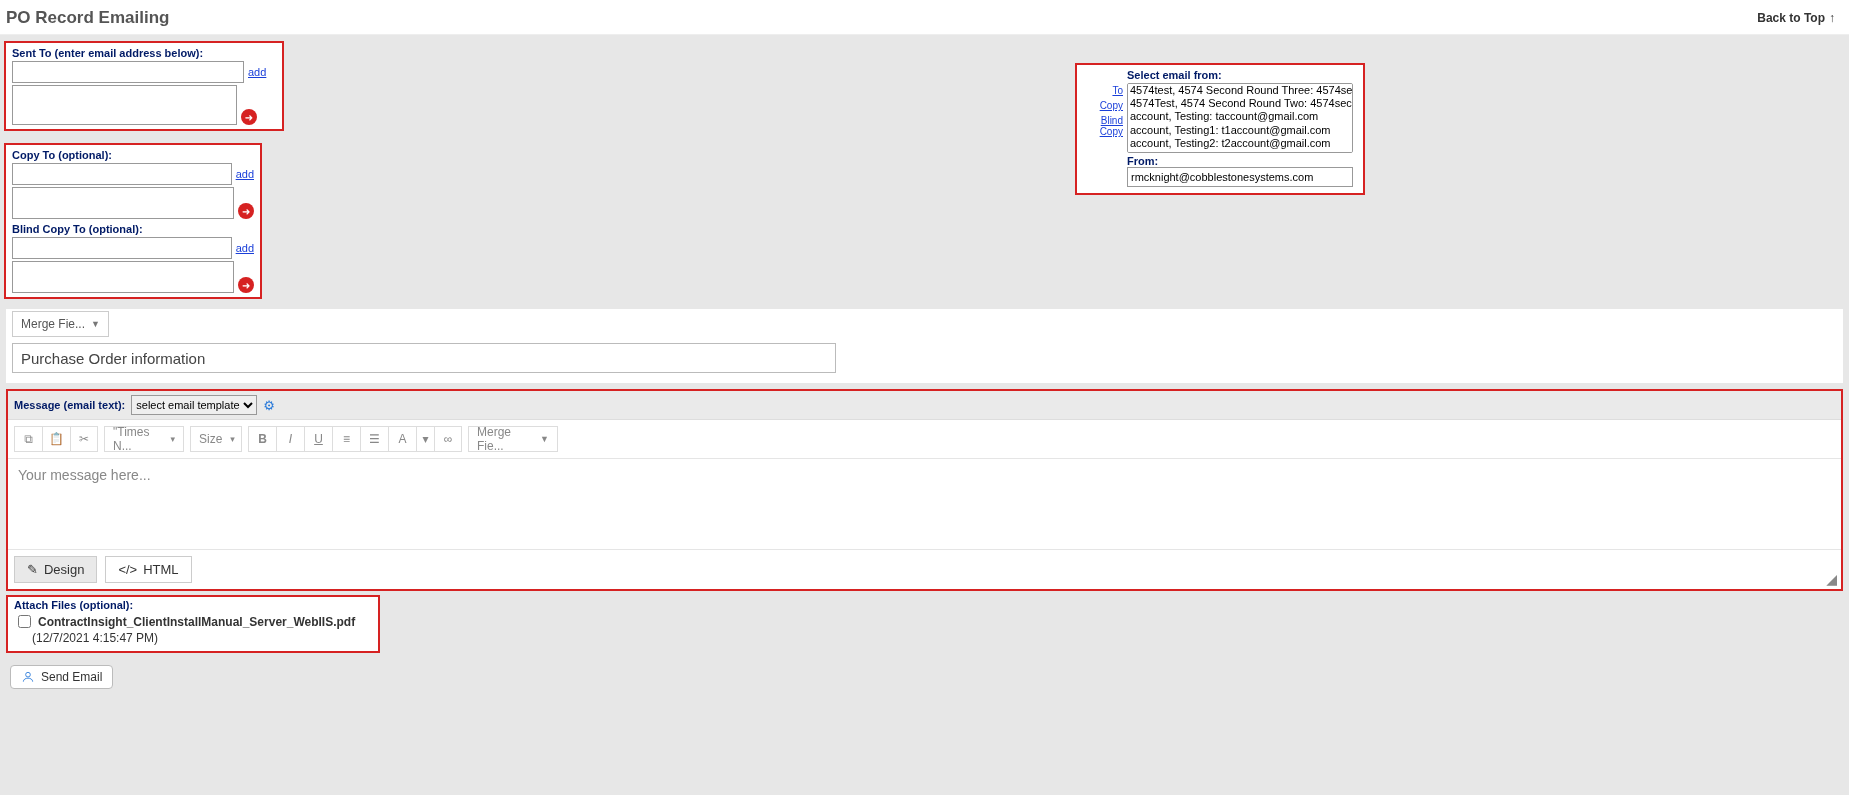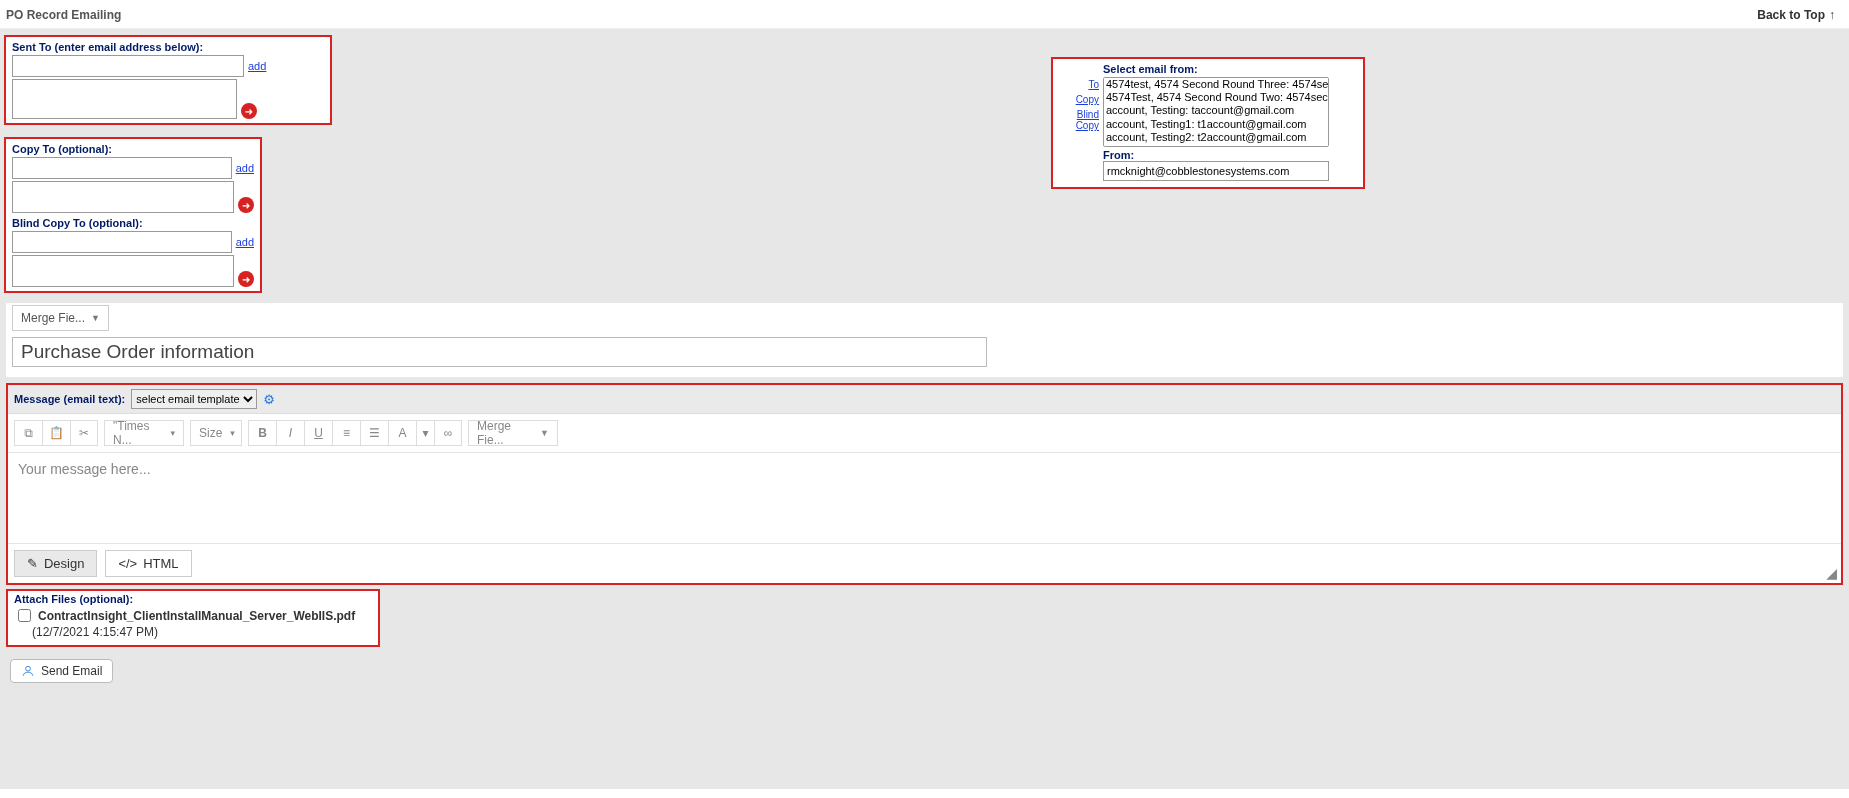--- a/index.html
+++ b/index.html
@@ -13,21 +13,21 @@
   .header {
     display: flex;
     justify-content: space-between;
     align-items: center;
     padding: 8px 14px 6px 6px;
     border-bottom: 1px solid #eee;
     background: #fff;
   }
   .header-title {
     font-weight: bold;
-    font-size: 12px;
+    font-size: 17px;
     color: #555;
   }
   .back-to-top {
     font-weight: bold;
     font-size: 12px;
     color: #333;
     cursor: pointer;
     display: flex;
     align-items: center;
     gap: 4px;
@@ -76,21 +76,21 @@
     color: #fff; font-size: 10px; cursor: pointer;
   }
 
   
   .rightbox {
     border: 2px solid #d62222;
     background: #fff;
     padding: 4px 6px 6px 6px;
     margin-left: auto;
     margin-top: 24px;
-    width: 314px;
+    width: 290px;
     position: relative;
   }
   .rightbox .title { font-weight: bold; font-size: 11px; color: #001a66; margin-bottom: 2px; margin-left: 44px;}
   .rightbox .row { display: flex; align-items: flex-start; gap: 4px; margin-bottom: 2px;}
   .rightbox .rlink { color: #1a3fd9; font-size: 10px; text-decoration: underline; width: 40px; text-align: right; cursor: pointer;}
   .rightbox select.multi {
     border: 1px solid #999; font-size: 11px; width: 226px; height: 70px; overflow-y: scroll;
   }
   .rightbox .rlink-stack { display:flex; flex-direction:column; gap:4px; font-size:10px; align-items:flex-end; width:40px; padding-top:2px;}
   .rightbox .from-lbl { font-weight: bold; font-size: 11px; color: #001a66; margin-left: 44px;}
@@ -98,21 +98,21 @@
 
   
   .subject-block { background: #fff; padding: 2px 6px 10px 6px; margin: 0 2px; }
   .mergebtn, .fontbtn, .szbtn {
     display:inline-flex; align-items:center; gap:6px;
     border:1px solid #ccc; background:#fff; padding:3px 8px; font-size:12px; color:#555; cursor:pointer;
     height: 26px;
   }
   .mergebtn .caret, .fontbtn .caret, .szbtn .caret { font-size:9px; color:#777; }
   input.subject {
-    display:block; width: 975px; height: 30px; border:1px solid #bbb; margin-top:6px; padding:4px 8px; font-size:19px; color:#444;
+    display:block; width: 824px; height: 30px; border:1px solid #bbb; margin-top:6px; padding:4px 8px; font-size:15px; color:#444;
   }
 
   
   .msgbox { border: 2px solid #d62222; background: #fff; margin: 6px 2px 4px 2px; padding: 0; }
   .msg-header {
     background: #eaeaea; padding: 4px 6px; display:flex; align-items:center; gap:6px;
     border-bottom: 1px solid #ddd;
   }
   .msg-header .lbl { font-weight: bold; color:#001a66; font-size:11px; }
   select.tpl { border:1px solid #999; font-size:11px; height:20px; }
@@ -168,21 +168,21 @@
     <span>Back to Top</span>
     <span class="arrow">↑</span>
   </div>
 </div>
 
 <div class="main">
 
   <div class="row-top">
     <div style="display:flex; flex-direction:column;">
 
-      <div class="hlbox hlbox-red" style="width:328px;">
+      <div class="hlbox hlbox-red" style="width:280px;">
         <div class="fld-label">Sent To (enter email address below):</div>
         <div class="inline-input-row">
           <input class="txt" style="width: 232px;" type="text">
           <span class="add-link">add</span>
         </div>
         <div class="listbox-wrap">
           <div class="listbox"></div>
           <span class="arrow-btn">
             <span>➜</span>
           </span>

